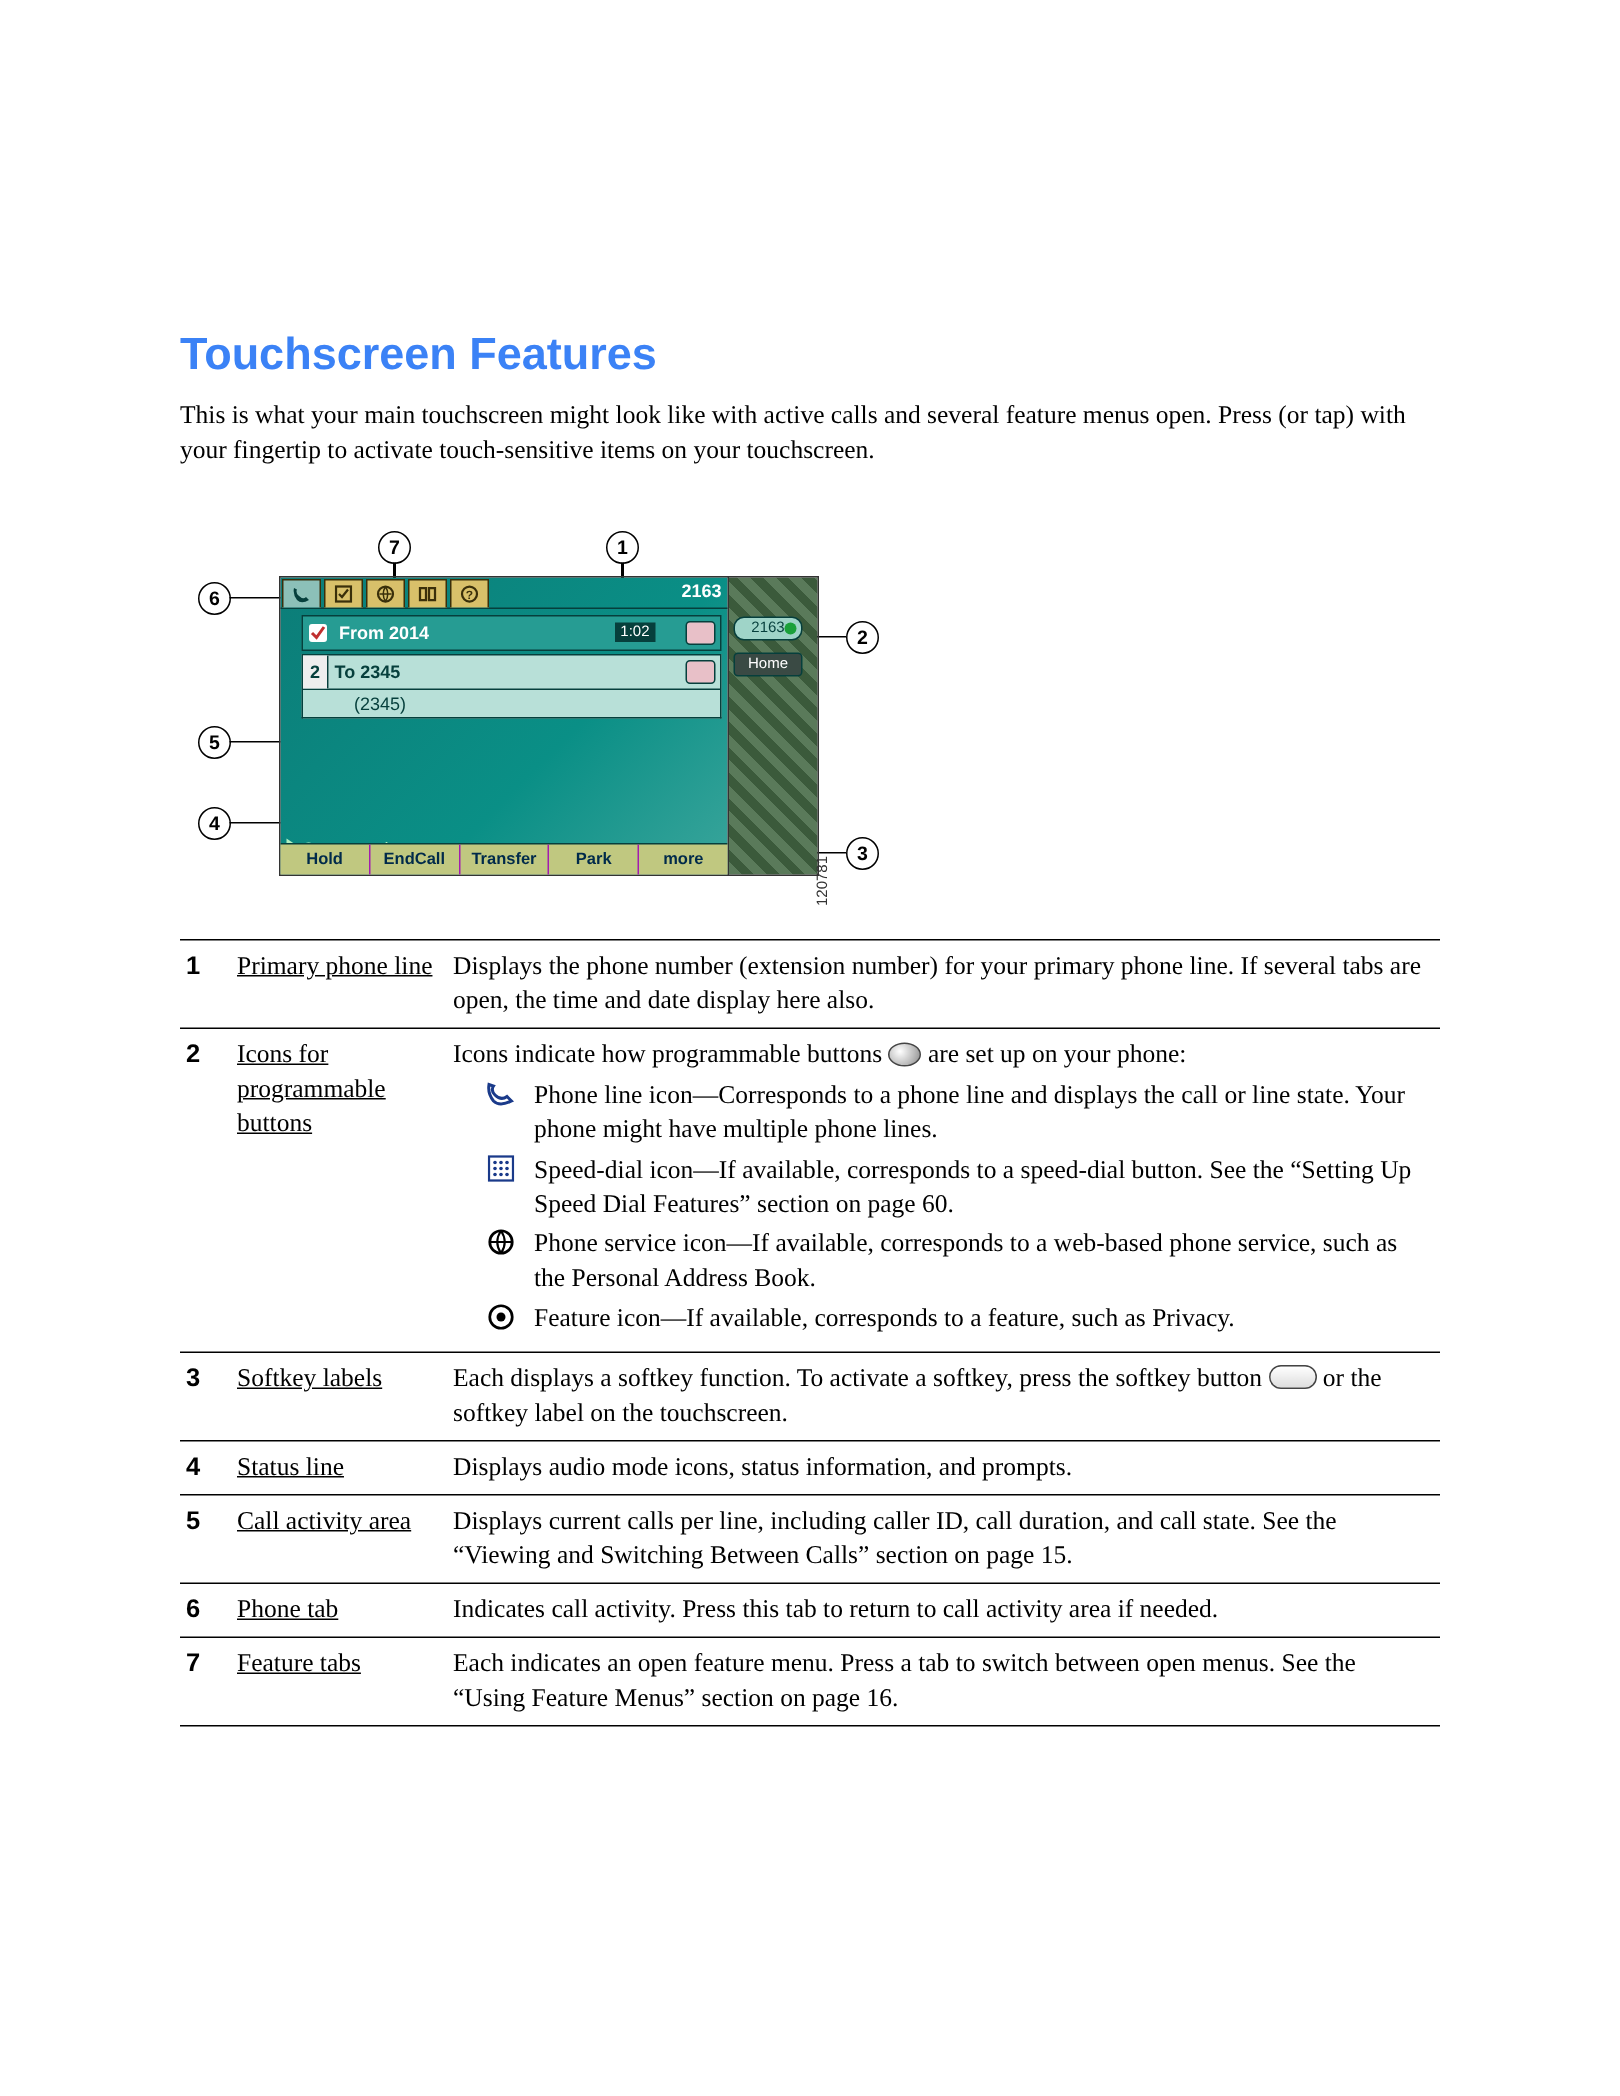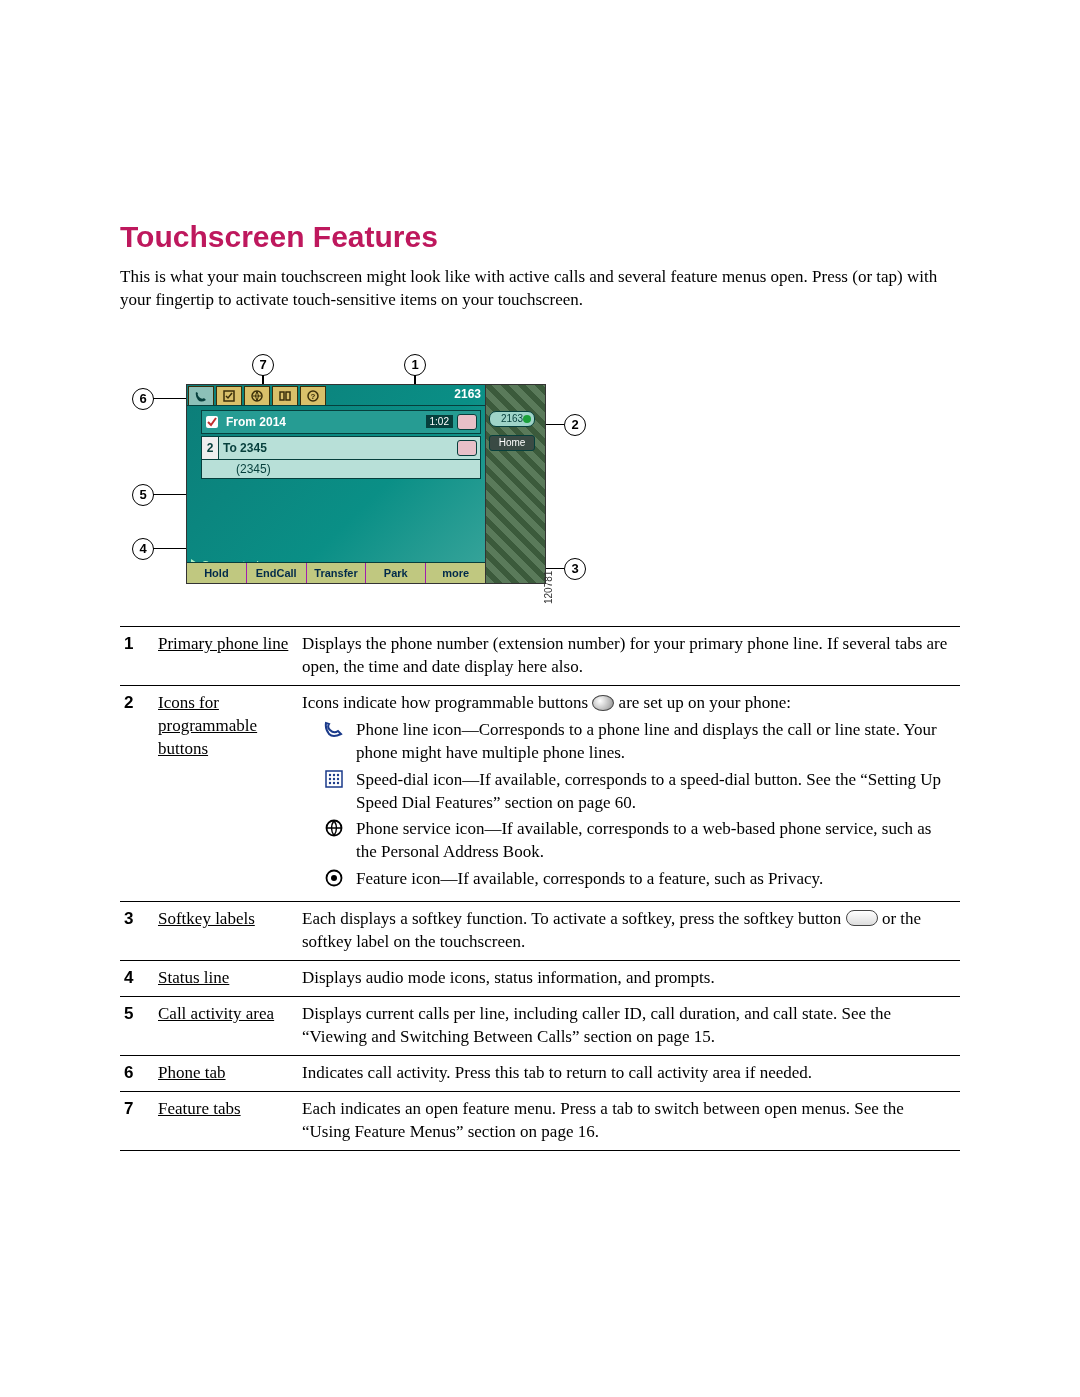--- a/index.html
+++ b/index.html
@@ -10,21 +10,21 @@
     font-size: 17px;
     color: #000;
     width: 1080px;
   }
   .page {
     padding: 220px 120px 60px 120px;
   }
   h1.title {
     font-family: Arial, Helvetica, sans-serif;
     font-weight: bold;
-    color: #be185d;
+    color: #3b82f6;
     font-size: 30px;
     margin: 0 0 12px 0;
   }
   .intro {
     margin: 0 0 42px 0;
     line-height: 1.35;
   }
   
   .figure-wrap {
     position: relative;
@@ -133,21 +133,21 @@
     background: #eee; color:#063f3c;
     border-right:1px solid #063f3c;
     align-self: stretch;
     display:flex; align-items:center; justify-content:center;
   }
   .row .txt { flex:1; padding-left:4px; }
   .row .dur {
     font: 10px Arial; color:#fff;
     background:#063f3c;
     padding: 1px 4px;
-    margin-right: 4px;
+    margin-right: 20px;
   }
   .row .tail {
     width: 18px; height: 14px;
     background:#e8c0c8;
     border:1px solid #063f3c;
     border-radius: 3px;
     margin-right:3px;
     position:relative;
   }
   .row-sub{

